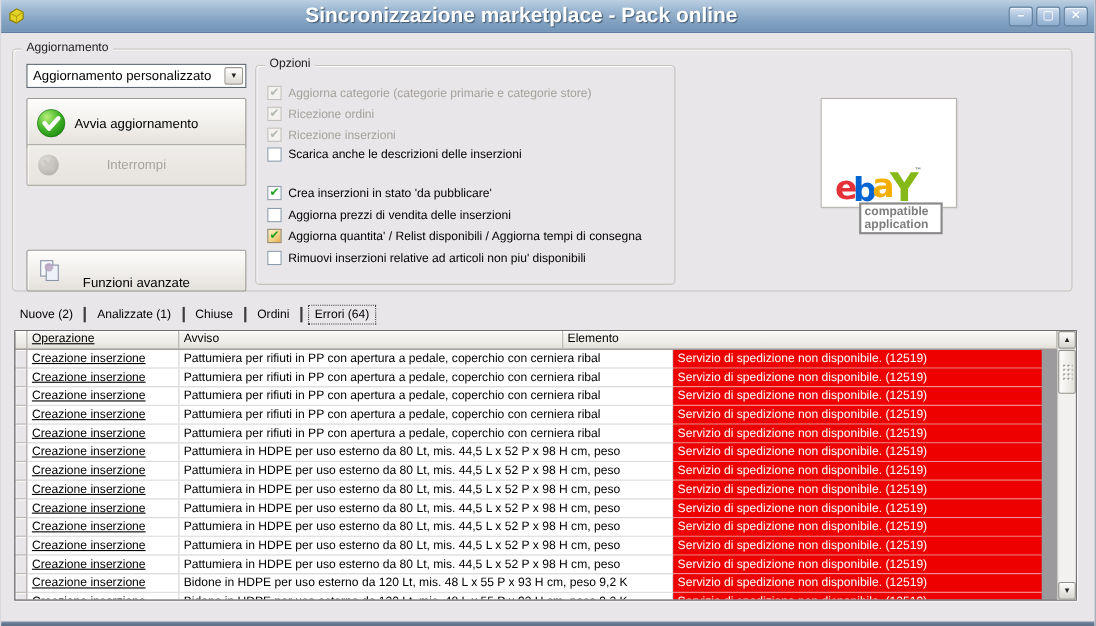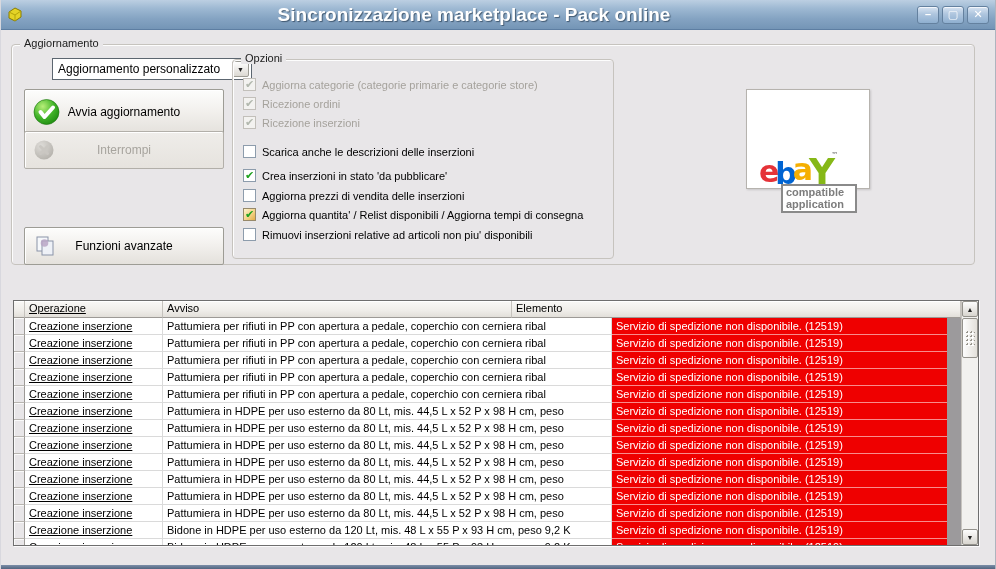--- a/index.html
+++ b/index.html
@@ -31,21 +31,21 @@
     border:1px solid #64819f;color:#fff;font-weight:bold;font-size:11px;
     display:flex;align-items:center;justify-content:center;line-height:1;
     box-shadow:inset 0 1px 0 rgba(255,255,255,.7);cursor:default;
   }
   
   .group{position:absolute;border:1px solid #c6c3be;border-radius:4px;box-shadow:inset 1px 1px 0 #fdfdfd;}
   .group-label{position:absolute;top:-8px;left:8px;background:#e8e6e8;padding:0 4px;color:#202020;}
   
   .combo{
     position:absolute;background:#fff;border:1px solid #5c6670;
-    display:flex;align-items:center;font-size:12px;margin-left:28px;
+    display:flex;align-items:center;font-size:12px;
   }
   .combo-value{flex:1;padding:0 5px;white-space:nowrap;overflow:hidden;}
   .combo-btn{
     width:17px;height:16px;margin:2px;border:1px solid #9d9c95;border-radius:2px;
     background:linear-gradient(180deg,#fefefe,#dcd9d3);
     display:flex;align-items:center;justify-content:center;font-size:7px;color:#222;
   }
   
   .btn{
     position:absolute;display:flex;align-items:center;justify-content:center;
@@ -191,21 +191,21 @@
                 <stop offset="100%" stop-color="#b4b1ab"></stop>
             </radialGradient>
           </defs>
           <circle cx="11" cy="12" r="9.5" fill="url(#gGray)"></circle>
           <path d="M7.5 8.5 l7 7 M14.5 8.5 l-7 7" stroke="#cac7c2" stroke-width="3" stroke-linecap="round"></path>
         </svg>
       </span>
       <span>Interrompi</span>
     </div>
 
-    <div class="btn" style="left:12px;top:182px;width:200px;height:38px;">
+    <div class="btn" style="left:12px;top:182px;width:200px;height:38px;align-items:flex-end;">
       <span class="btn-icon">
         <svg width="25" height="25" viewBox="0 0 25 25">
           <rect x="4" y="3.5" width="11" height="14" fill="#f6f8fb" stroke="#8a93a8"></rect>
           <rect x="9" y="7.5" width="11" height="14" fill="#eef1f7" stroke="#8a93a8"></rect>
           <circle cx="11.5" cy="9.5" r="3.8" fill="#b9a6c6" opacity="0.85"></circle>
         </svg>
       </span>
       <span>Funzioni avanzate</span>
     </div>
 
@@ -223,21 +223,21 @@
               <span class="check">✔</span>
             </span>
             <span class="cb-label">Ricezione ordini</span>
           </label>
           <label class="cb disabled" style="top: 55px;">
             <span class="box">
               <span class="check">✔</span>
             </span>
             <span class="cb-label">Ricezione inserzioni</span>
           </label>
-          <label class="cb" style="top: 84px; justify-content: flex-end;">
+          <label class="cb" style="top: 73px; justify-content: flex-end;">
             <span class="box"></span>
             <span class="cb-label">Scarica anche le descrizioni delle inserzioni</span>
           </label>
           <label class="cb" style="top: 108px;">
             <span class="box">
               <span class="check">✔</span>
             </span>
             <span class="cb-label">Crea inserzioni in stato 'da pubblicare'</span>
           </label>
           <label class="cb" style="top: 128px;">
@@ -261,20 +261,31 @@
       <div class="ebay-inner">
         <div class="ebay-word"><span class="l1">e</span><span class="l2">b</span><span class="l3">a</span><span class="l4">Y</span><span class="ebay-tm">™</span></div>
         <div class="ebay-caption">
           <div>compatible</div>
           <div>application</div>
         </div>
       </div>
     </div>
   </div>
 
+  <div class="tabs" style="left:12px;top:276px;" id="tabs-host">
+      <span class="tab">Nuove (2)</span>
+      <span class="tab-sep"></span>
+      <span class="tab">Analizzate (1)</span>
+      <span class="tab-sep"></span>
+      <span class="tab">Chiuse</span>
+      <span class="tab-sep"></span>
+      <span class="tab">Ordini</span>
+      <span class="tab-sep"></span>
+      <span class="tab selected">Errori (64)</span>
+    </div>
 
   <div class="table" style="left:12px;top:300px;width:966px;height:246px;">
     <div class="table-main">
       <div class="thead">
         <div class="th c-sel"></div>
         <div class="th c-op">Operazione</div>
         <div class="th c-av-h">Avviso</div>
         <div class="th c-el">Elemento</div>
       </div>
       <div class="tbody" id="tbody-host">

